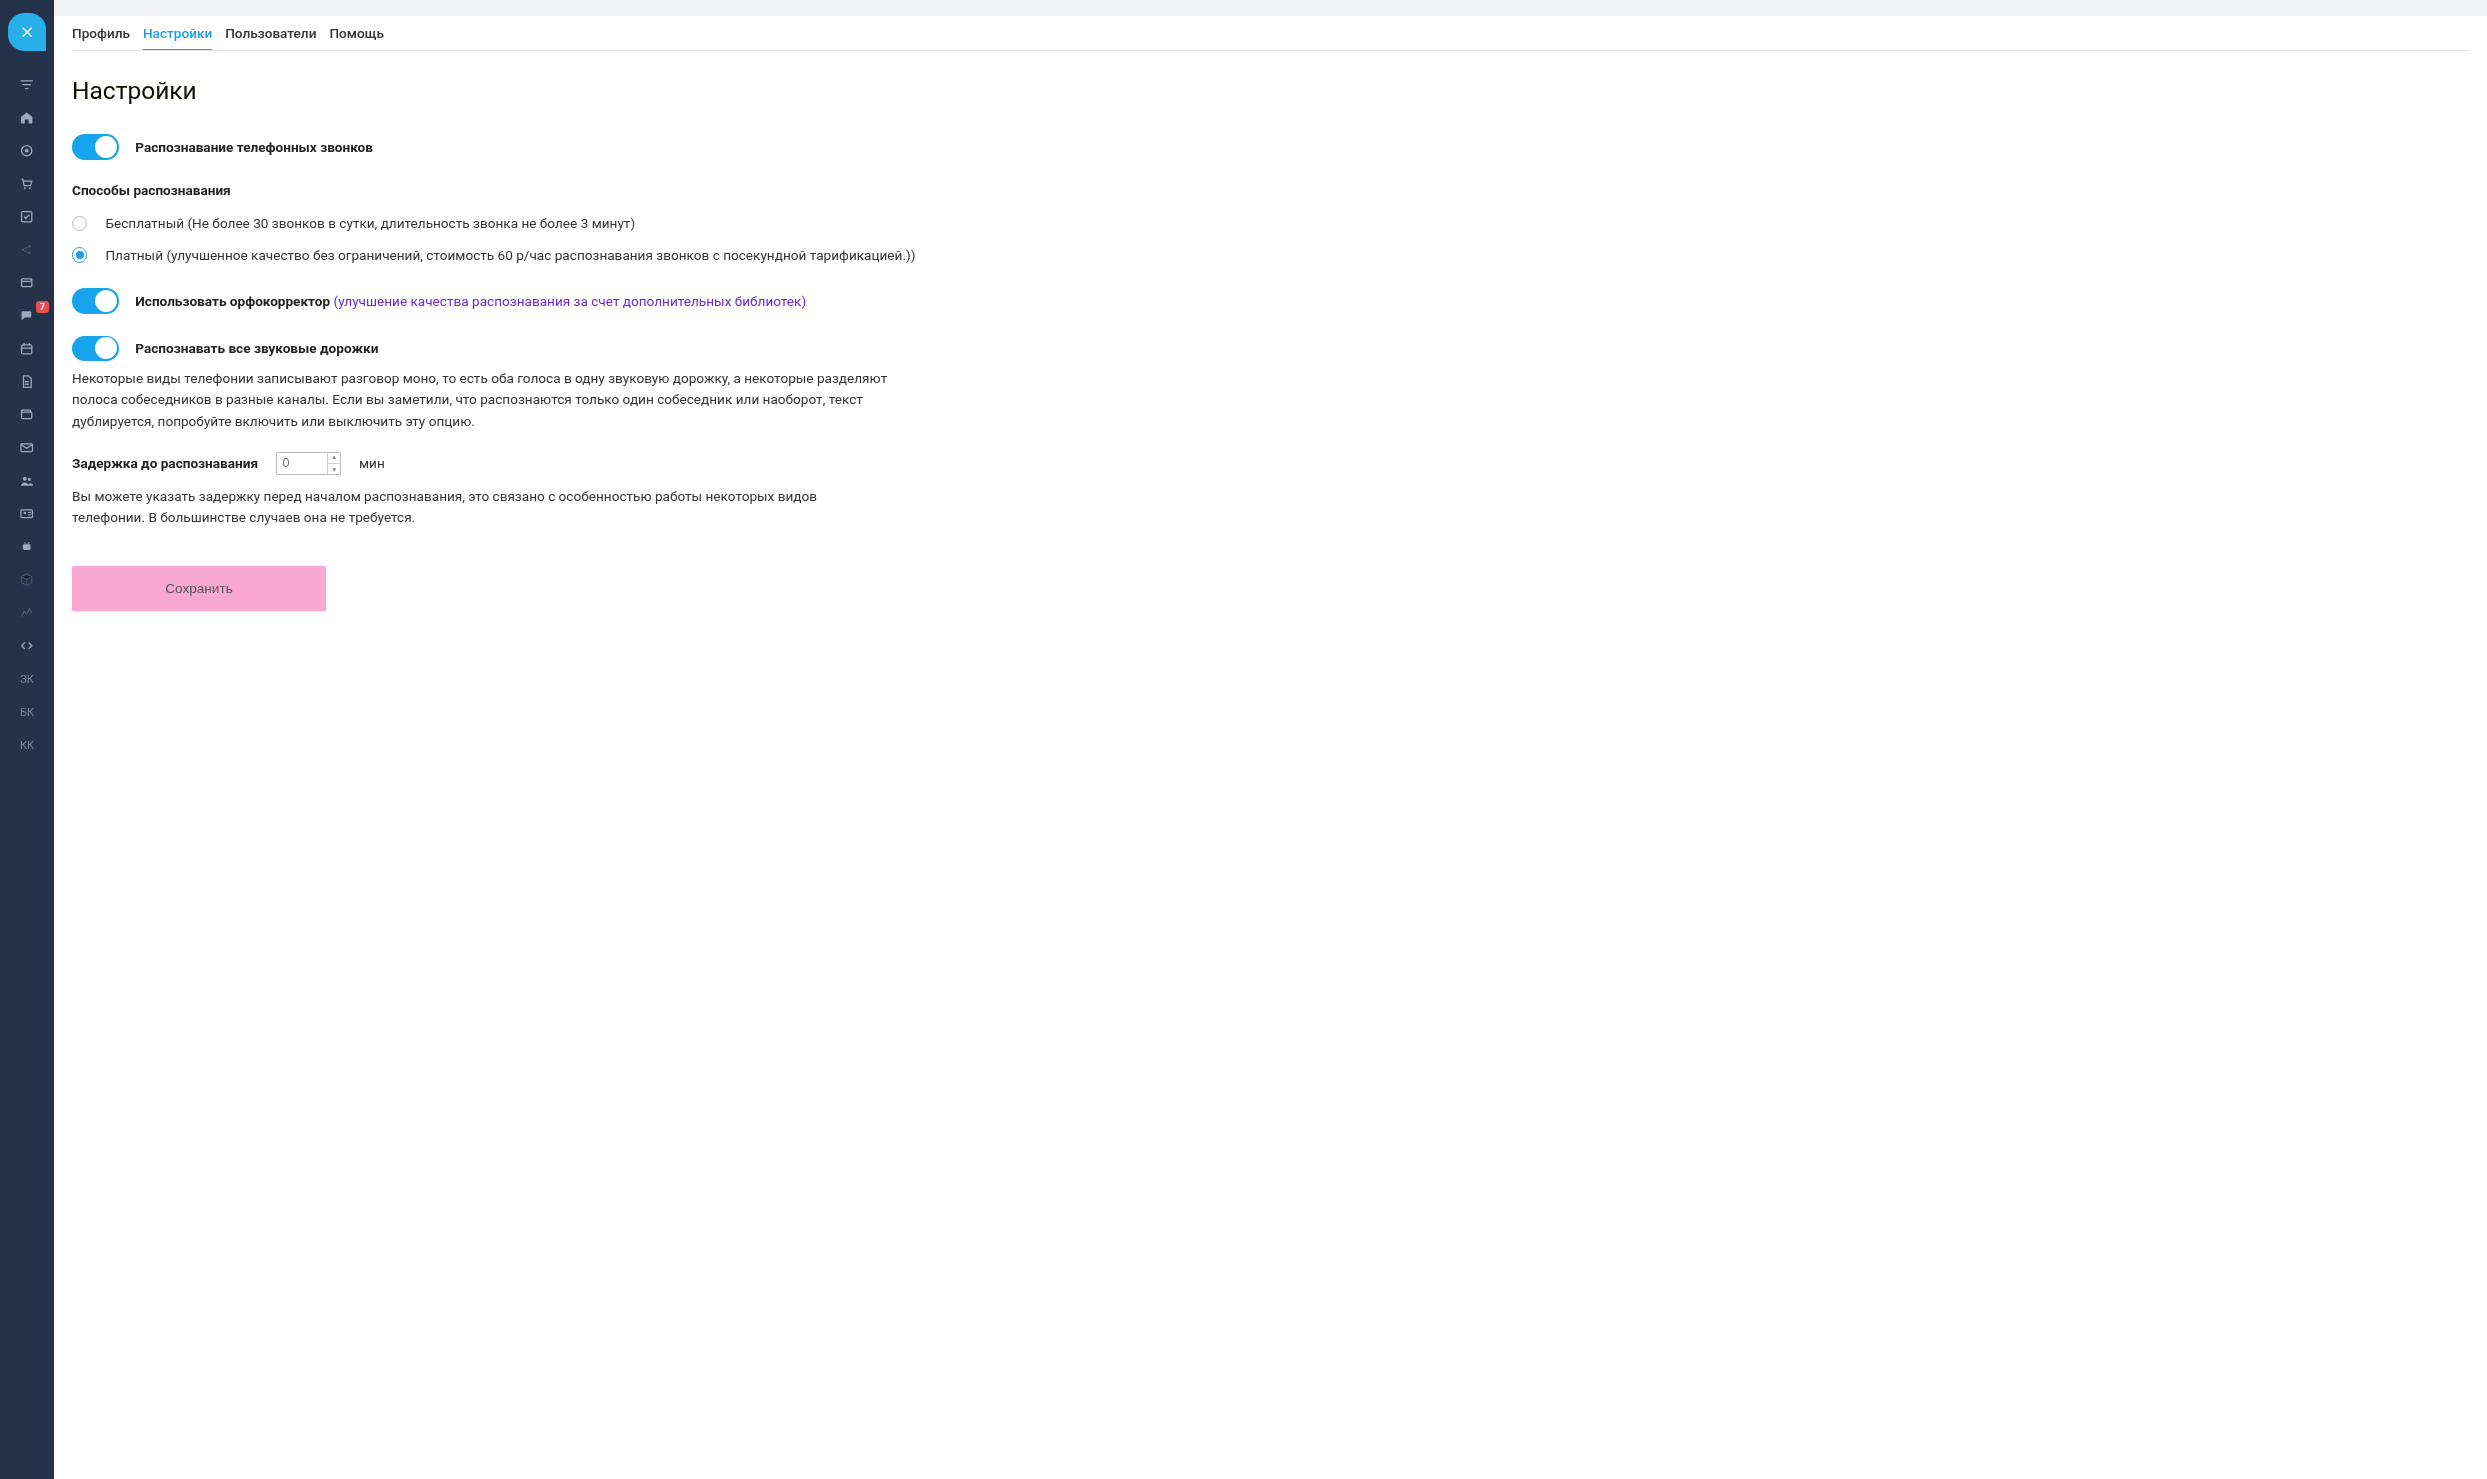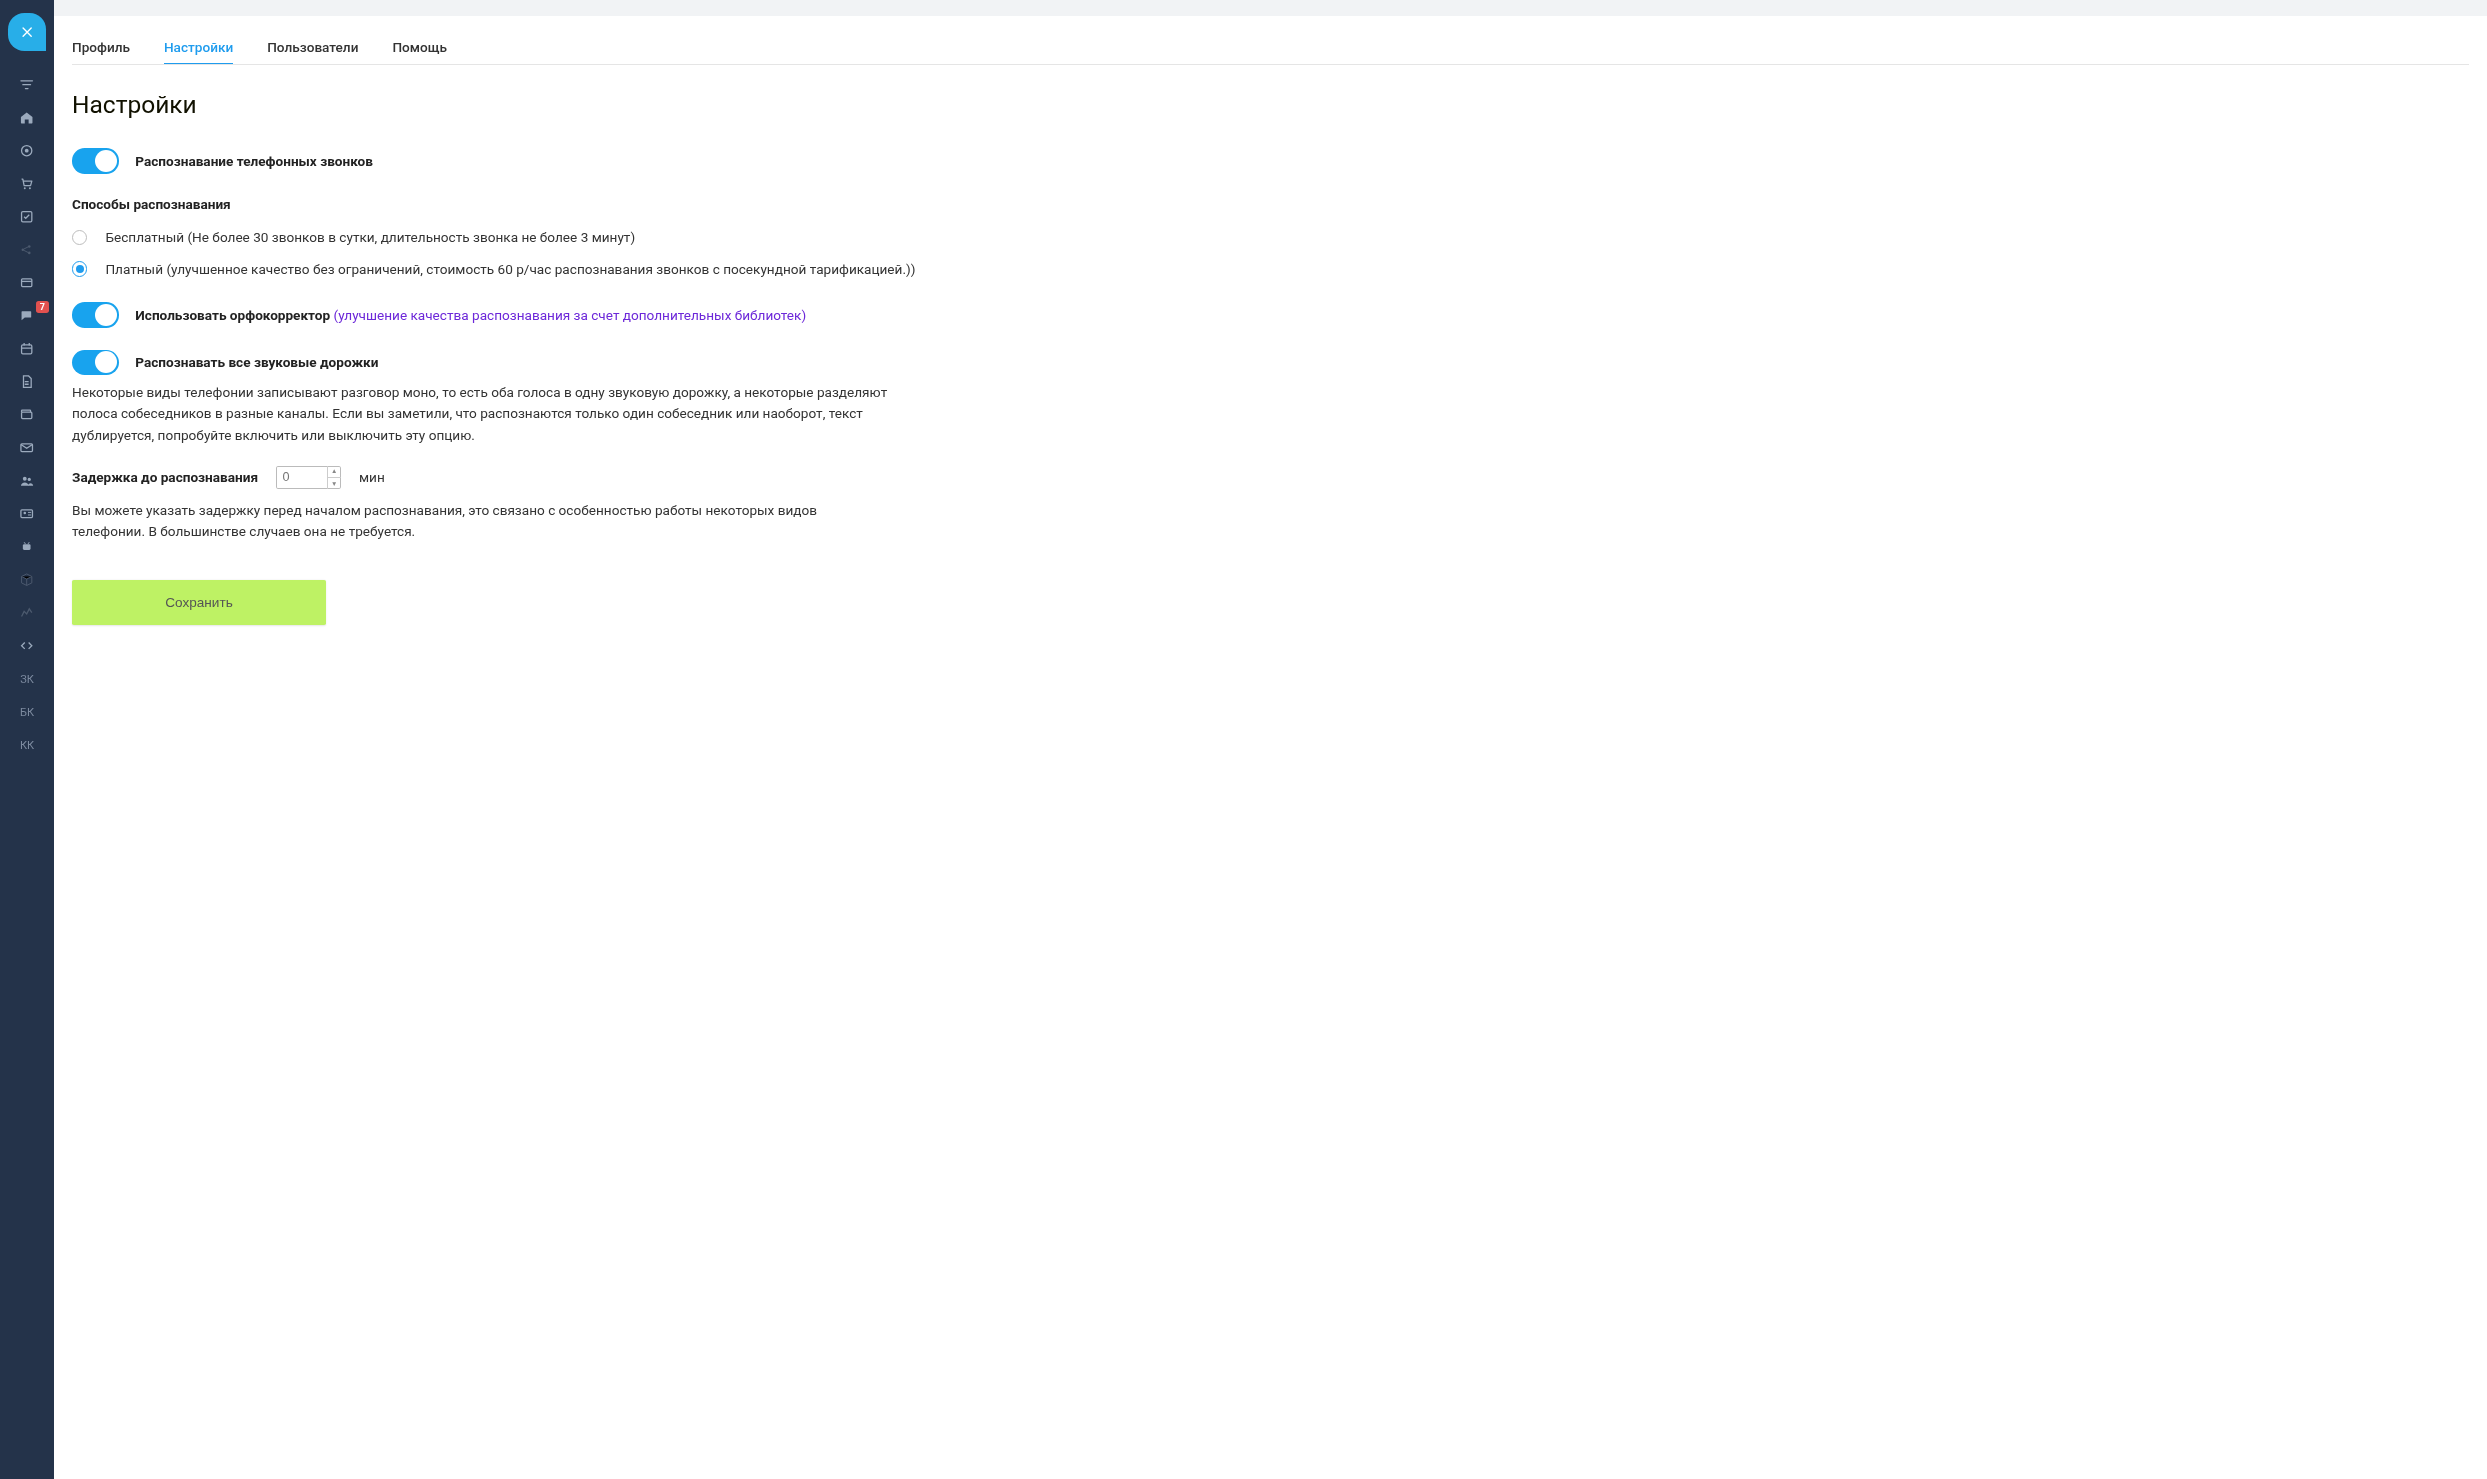--- a/index.html
+++ b/index.html
@@ -79,23 +79,23 @@
   }
   .topbar {
     height: 16.3px;
     background: #f1f3f5;
   }
   .content {
     padding: 0 18px;
   }
   .tabs {
     display: flex;
-    gap: 34px;
+    gap: 13px;
     border-bottom: 0.9px solid #e5e5e5;
-    padding-top: 16px;
+    padding-top: 2px;
   }
   .tab {
     padding: 6.4px 0 8.2px;
     font-size: 13.6px;
     color: #333;
     cursor: pointer;
     border-bottom: 1.8px solid transparent;
     font-weight: 500;
   }
   .tab.active {
@@ -233,21 +233,21 @@
     font-size: 6.4px;
     color: #888;
     cursor: pointer;
   }
   .spinner .up { border-bottom: 0.9px solid #ccc; }
   .unit { color: #333; }
 
   .save-btn {
     width: 254px;
     height: 45px;
-    background: #bef264;
+    background: #f9a8d4;
     border: none;
     color: #555;
     font-size: 13.6px;
     border-radius: 1.8px;
     cursor: pointer;
     margin-top: 18px;
     box-shadow: 0 0.9px 1.8px rgba(0,0,0,.1);
   }
 </style>
 </head>

